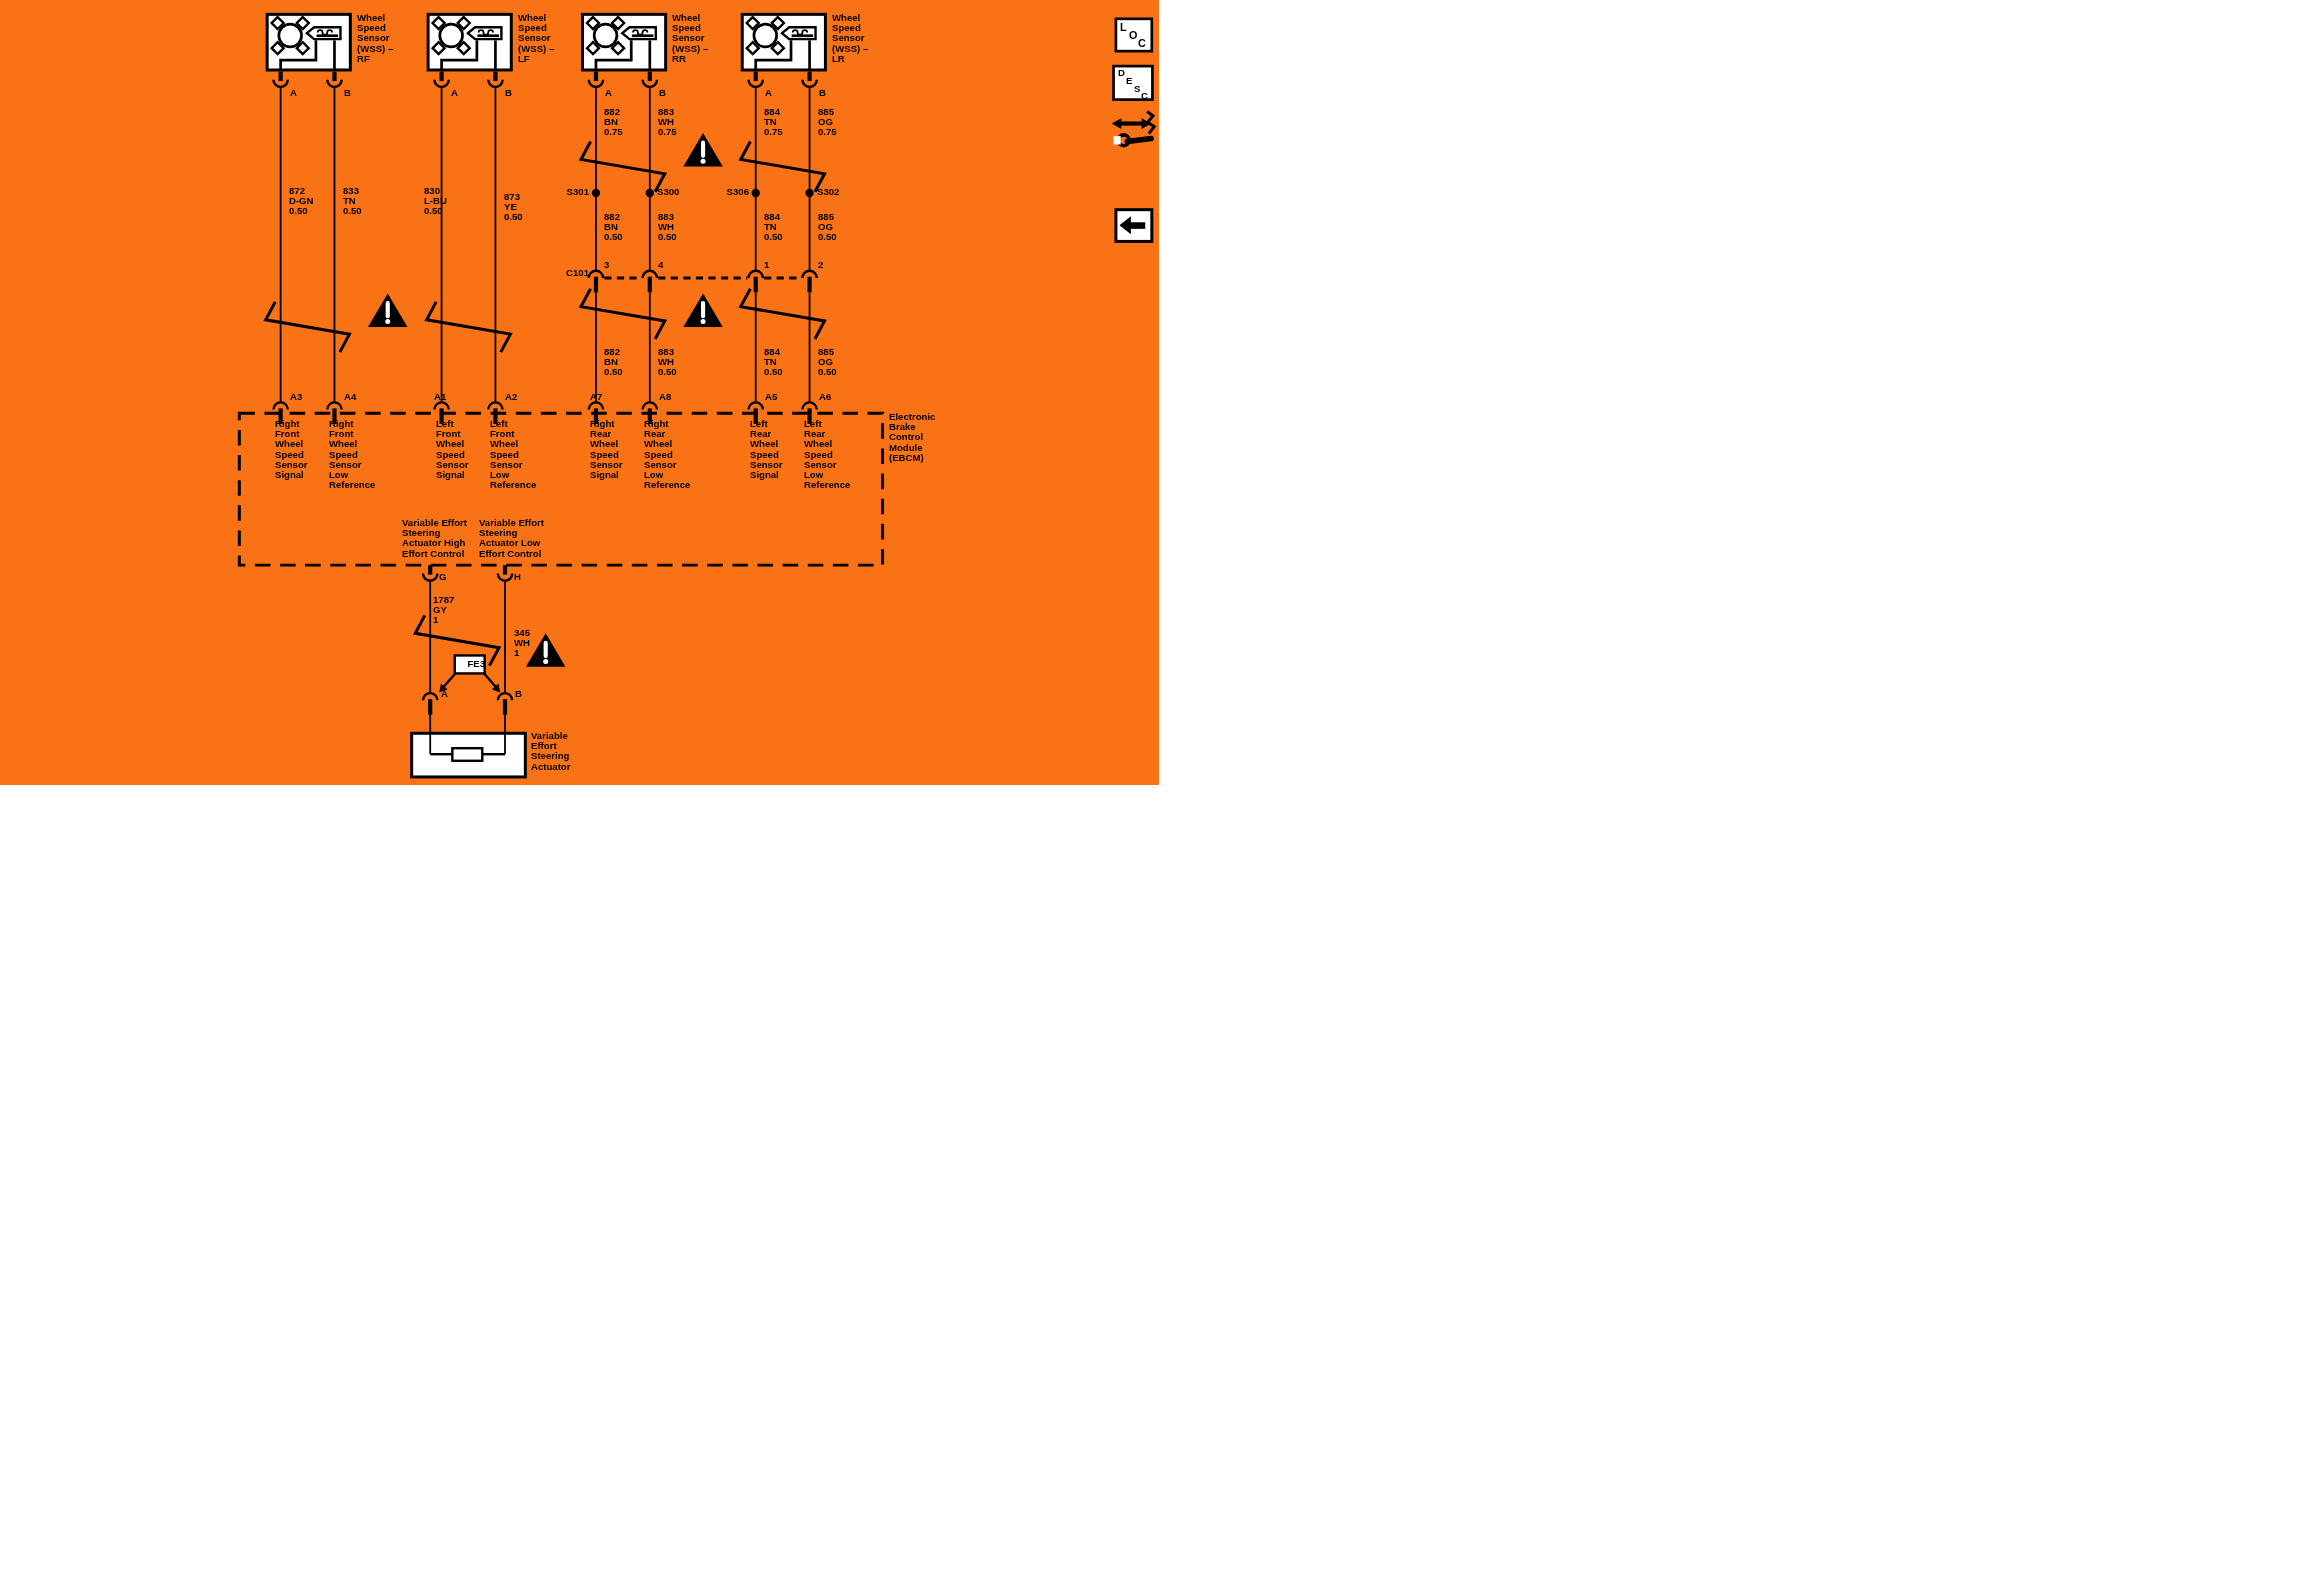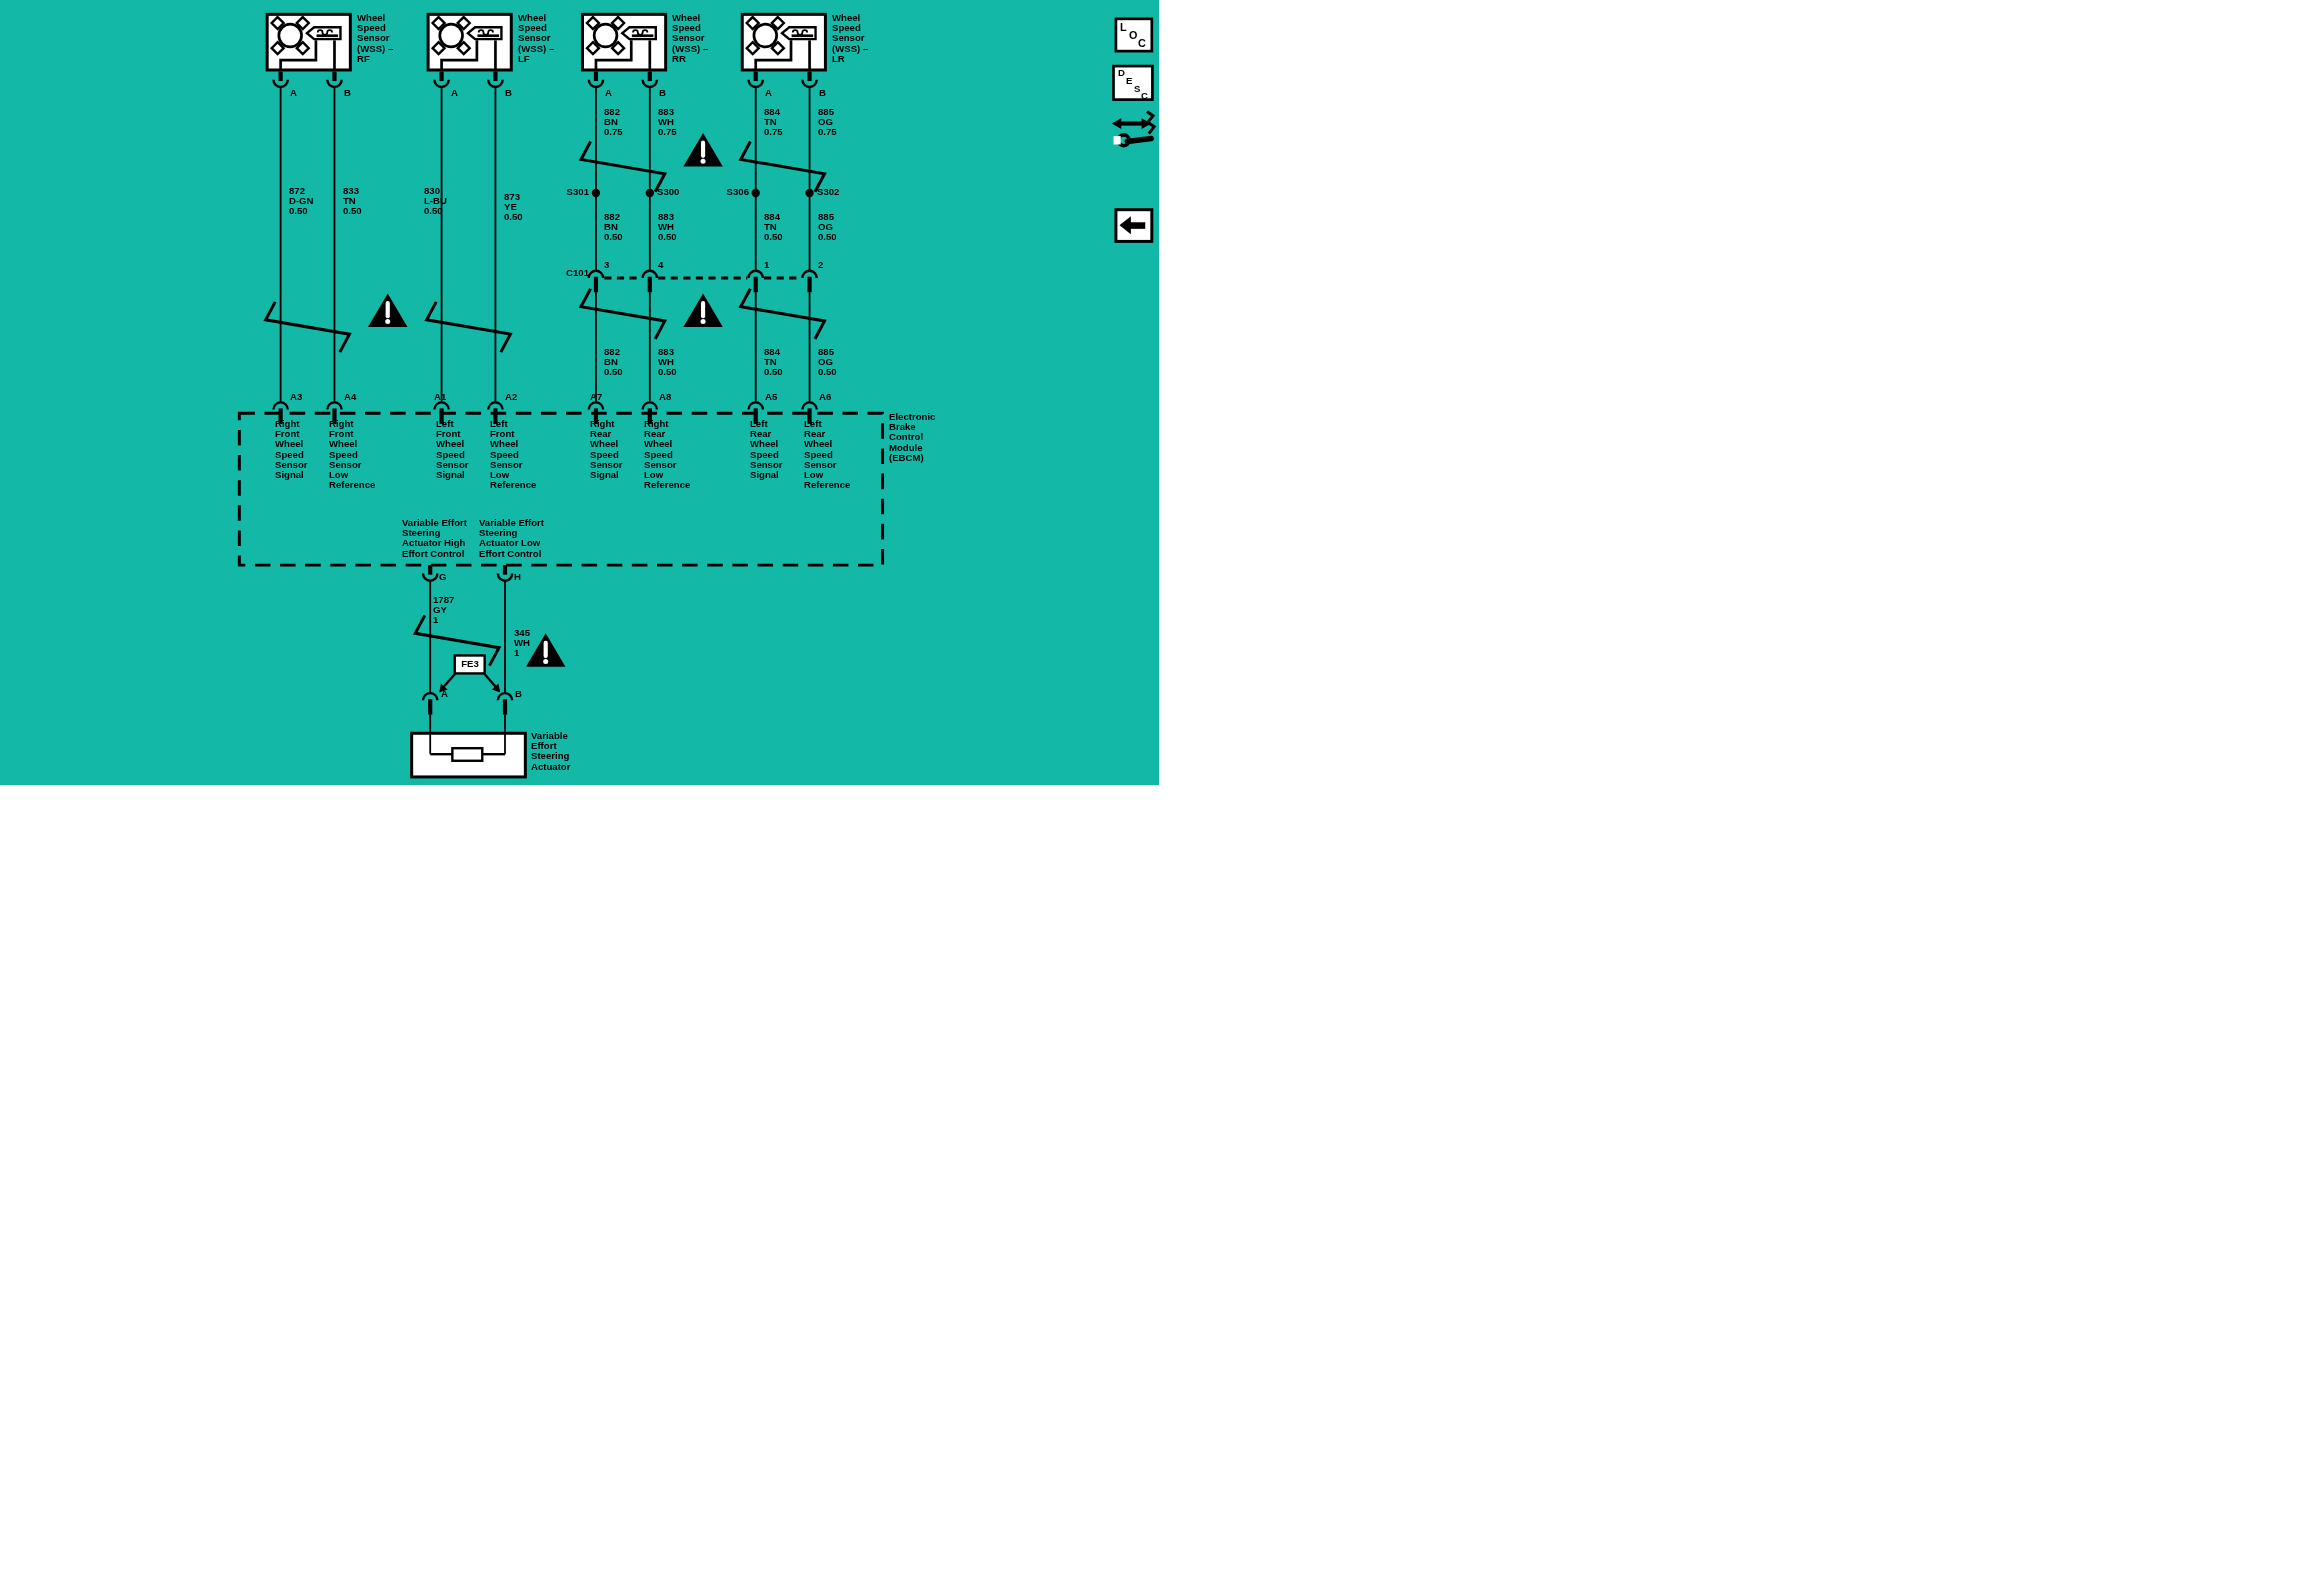--- a/index.html
+++ b/index.html
@@ -1,22 +1,22 @@
 <!DOCTYPE html>
 <html style="font-size:9.6px"><head>
 <meta charset="utf-8">
 <style>
   html,body{margin:0;padding:0;background:#ffffff;}
-  #canvas{position:relative;width:1159px;height:785px;background:#14b8a6;overflow:hidden;
+  #canvas{position:relative;width:1159px;height:785px;background:#f97316;overflow:hidden;
           font-family:"Liberation Sans",sans-serif;color:#000;}
   svg{position:absolute;left:0;top:0;}
   .lbl{position:absolute;font:700 9.6px/10.2px "Liberation Sans",sans-serif;white-space:pre-line;color:#000;}
   .one{white-space:nowrap;}
   .ra{text-align:right;}
-  .ctr{text-align:center;}
+  .ctr{text-align:right;}
   .ltr{position:absolute;font:700 10.8px/10.8px "Liberation Sans",sans-serif;color:#000;}
   .ltr.sm{font-size:9.6px;line-height:9.6px;}
 </style>
 </head>
 <body>
 
 <div id="canvas">
 
 <svg width="1159" height="785" viewBox="0 0 1937 1311">
   <defs>

